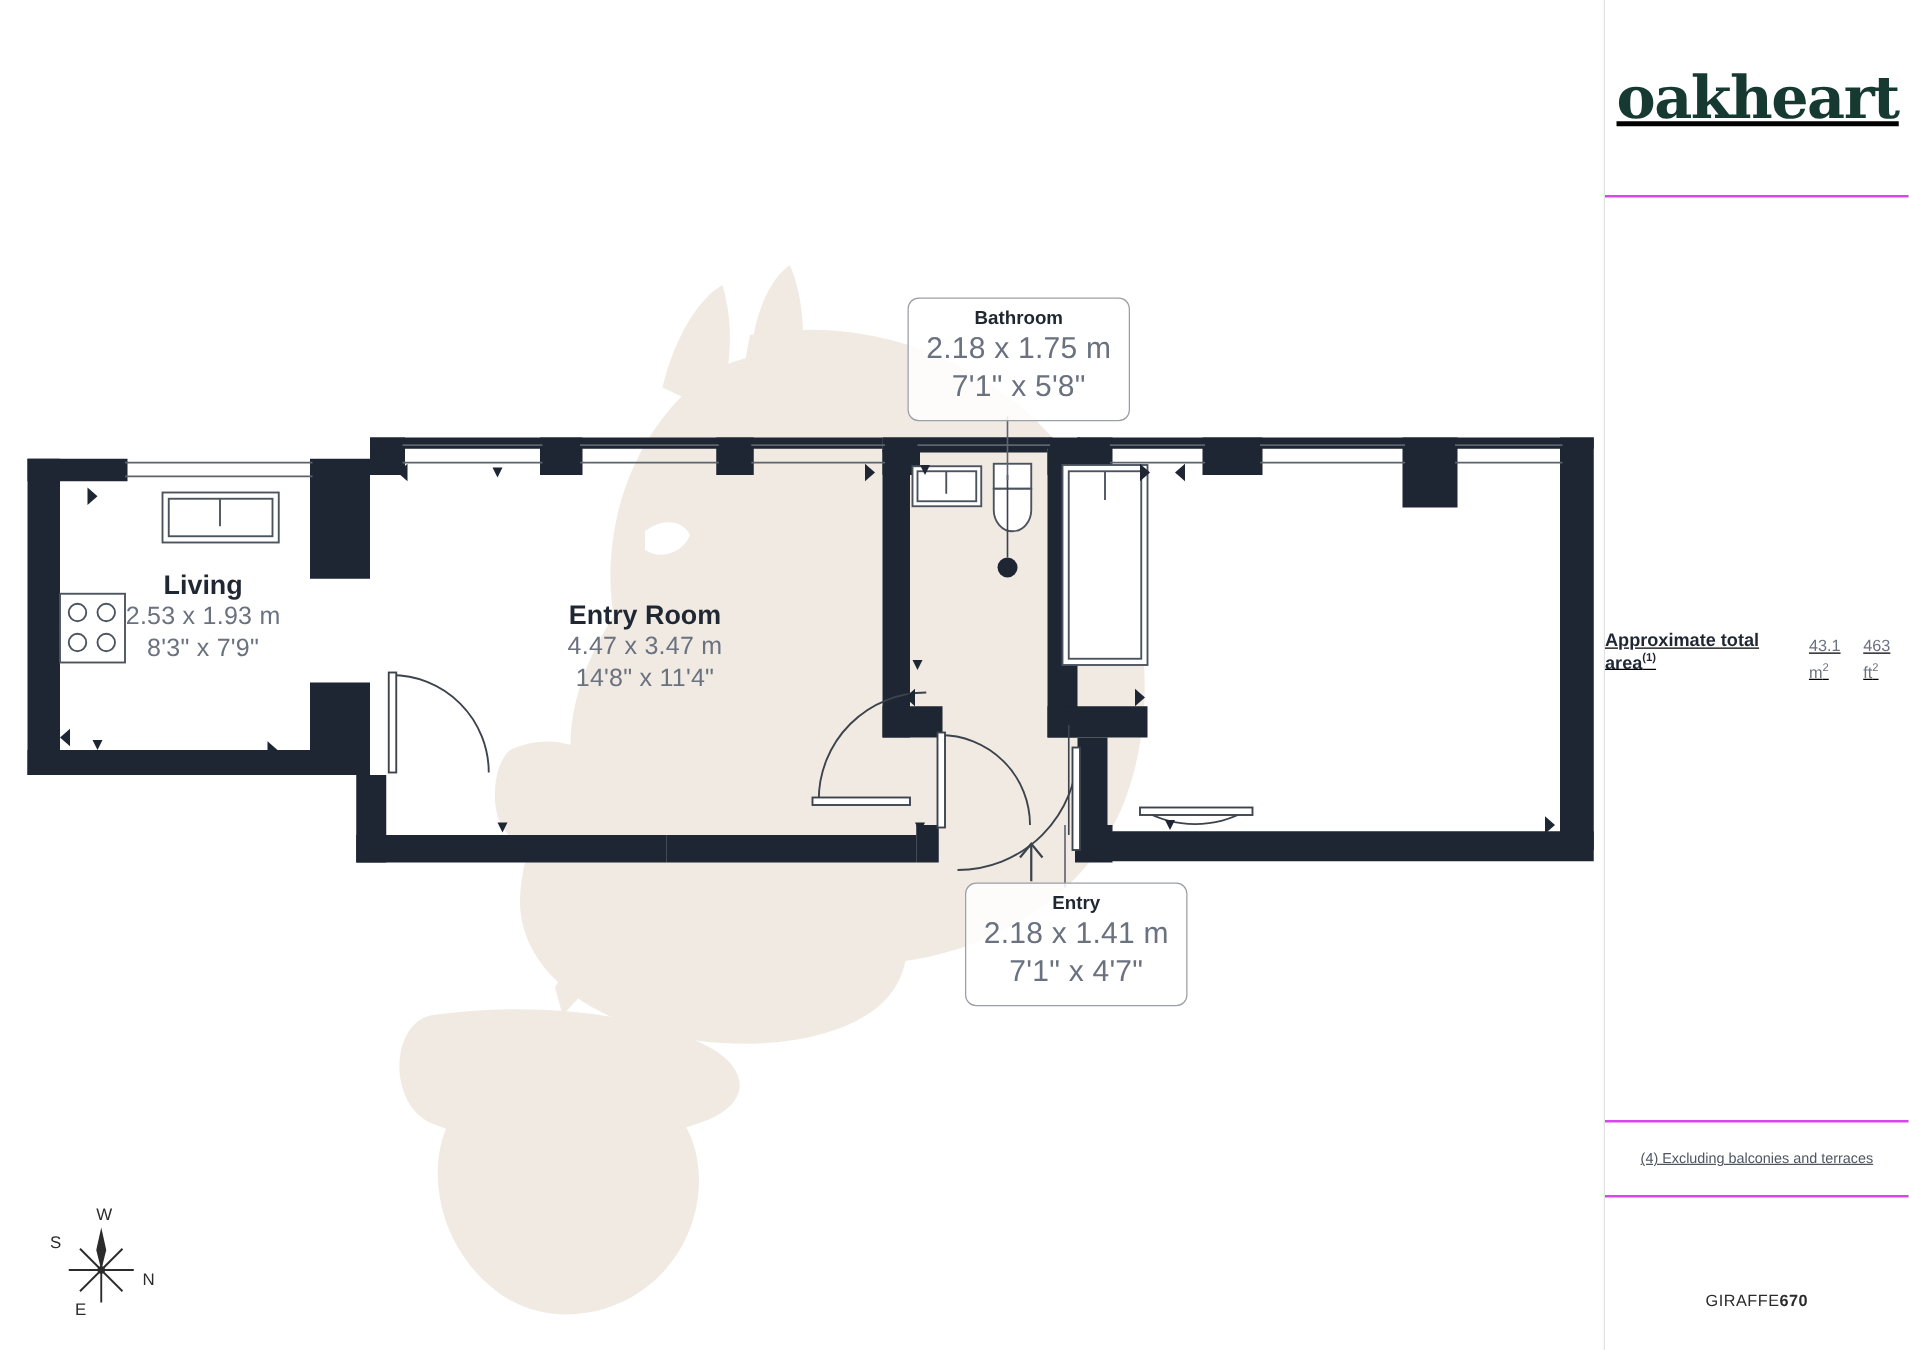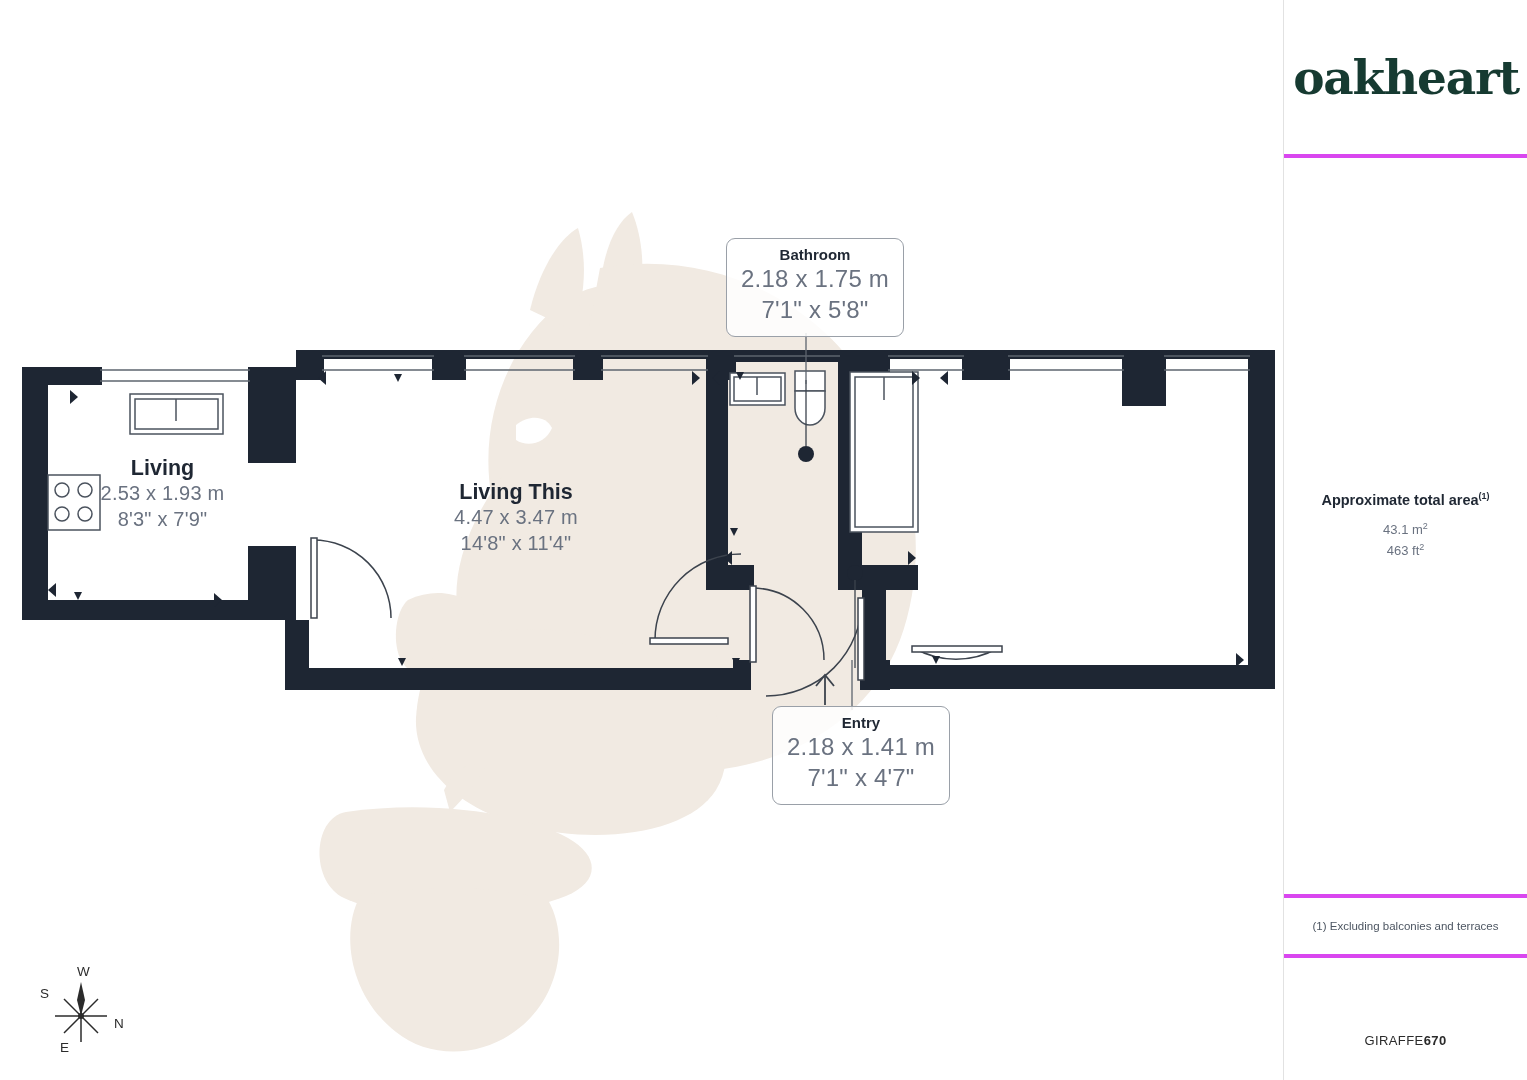--- a/index.html
+++ b/index.html
@@ -12,32 +12,32 @@
   #page { position: relative; width: 1527px; height: 1080px; background:#fff; }
 
   
   #plan-canvas { position:absolute; left:0; top:0; width:1283px; height:1080px; }
 
   
   #sidebar {
     position:absolute; right:0; top:0; width:244px; height:1080px;
     border-left:1px solid #e2e2e2; background:#fff;
   }
-  .sb-cell { border-bottom:4px solid #d946ef; }
+  .sb-cell { border-bottom:2px solid #d946ef;text-decoration:underline; }
   #logo-cell {
     height:158px; display:flex; align-items:center; justify-content:flex-end;
     padding-right:8px;
   }
   #brand-logo {
     font-family:"DejaVu Serif", serif;
     font-size:47px; font-weight:700; color:#163a31;
     letter-spacing:-1.2px; line-height:1;
   }
   #area-cell {
-    height:740px; display:flex; flex-direction:column;
+    height:740px; display:flex; flex-direction:row;
     align-items:center; justify-content:center; text-align:left;
   }
   #area-title {
     font-size:14.5px; font-weight:700; color:#1f2733; margin-bottom:11px;
   }
   #area-title sup { font-size:9px; font-weight:700; }
   .area-val { font-size:13px; color:#6a7280; line-height:1.62; }
   .area-val sup { font-size:9px; }
   #note-cell {
     height:60px; display:flex; align-items:center; justify-content:center;
@@ -279,21 +279,21 @@
     </svg>
 
     
     <div class="room-label" style="left:60px; top:455px; width:205px;">
       <div class="room-name">Living</div>
       <div class="room-dim">2.53 x 1.93 m</div>
       <div class="room-dim">8'3" x 7'9"</div>
     </div>
 
     <div class="room-label" style="left:396px; top:479px; width:240px;">
-      <div class="room-name">Living This</div>
+      <div class="room-name">Entry Room</div>
       <div class="room-dim">4.47 x 3.47 m</div>
       <div class="room-dim">14'8" x 11'4"</div>
     </div>
 
 
     
     <div class="callout" style="left:726px; top:238px;">
       <div class="room-name">Bathroom</div>
       <div class="room-dim">2.18 x 1.75 m</div>
       <div class="room-dim">7'1" x 5'8"</div>
@@ -340,21 +340,21 @@
       </div>
       <div class="area-val">
         <span>43.1 m</span><sup>2</sup>
       </div>
       <div class="area-val">
         <span>463 ft</span><sup>2</sup>
       </div>
     </div>
 
     <div id="note-cell" class="sb-cell">
-      <span>(1) Excluding balconies and terraces</span>
+      <span>(4) Excluding balconies and terraces</span>
     </div>
 
 
     <div id="giraffe-cell">
       <div id="giraffe-logo">
         <span>GIRAFFE</span><b>670</b>
       </div>
     </div>
   </div>
 </div>

